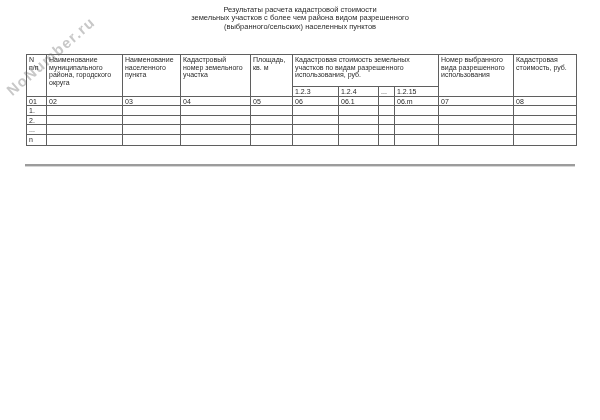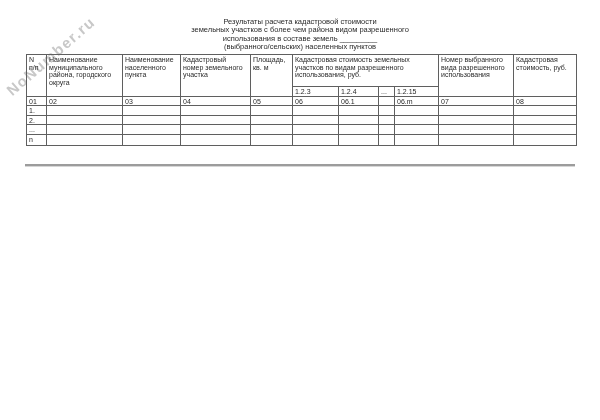--- a/index.html
+++ b/index.html
@@ -20,21 +20,21 @@
     font-size: 15px;
     font-weight: 600;
     letter-spacing: 1.5px;
     color: #c8c8c8;
     white-space: nowrap;
     user-select: none;
   }
 
   .title-block {
     position: absolute;
-    top: 18px; left: 0;
+    top: 6px; left: 0;
     width: 100%;
     text-align: center;
     font-size: 7.5px;
     line-height: 8.4px;
     color: #2a2a2a;
   }
 
   table.doc-table {
     position: absolute;
     left: 26px; top: 54px;
@@ -69,21 +69,20 @@
   }
 </style>
 </head>
 <body>
 
 <div class="watermark">NoNumber.ru</div>
 
 <div class="title-block">
   <div>Результаты расчета кадастровой стоимости</div>
   <div>земельных участков с более чем района видом разрешенного</div>
-  <div>использования в составе земель _________</div>
   <div>(выбранного/сельских) населенных пунктов</div>
 </div>
 
 <table class="doc-table">
   <colgroup>
     <col style="width:20px">
       <col style="width:76px">
       <col style="width:58px">
     <col style="width:70px">
       <col style="width:42px">

